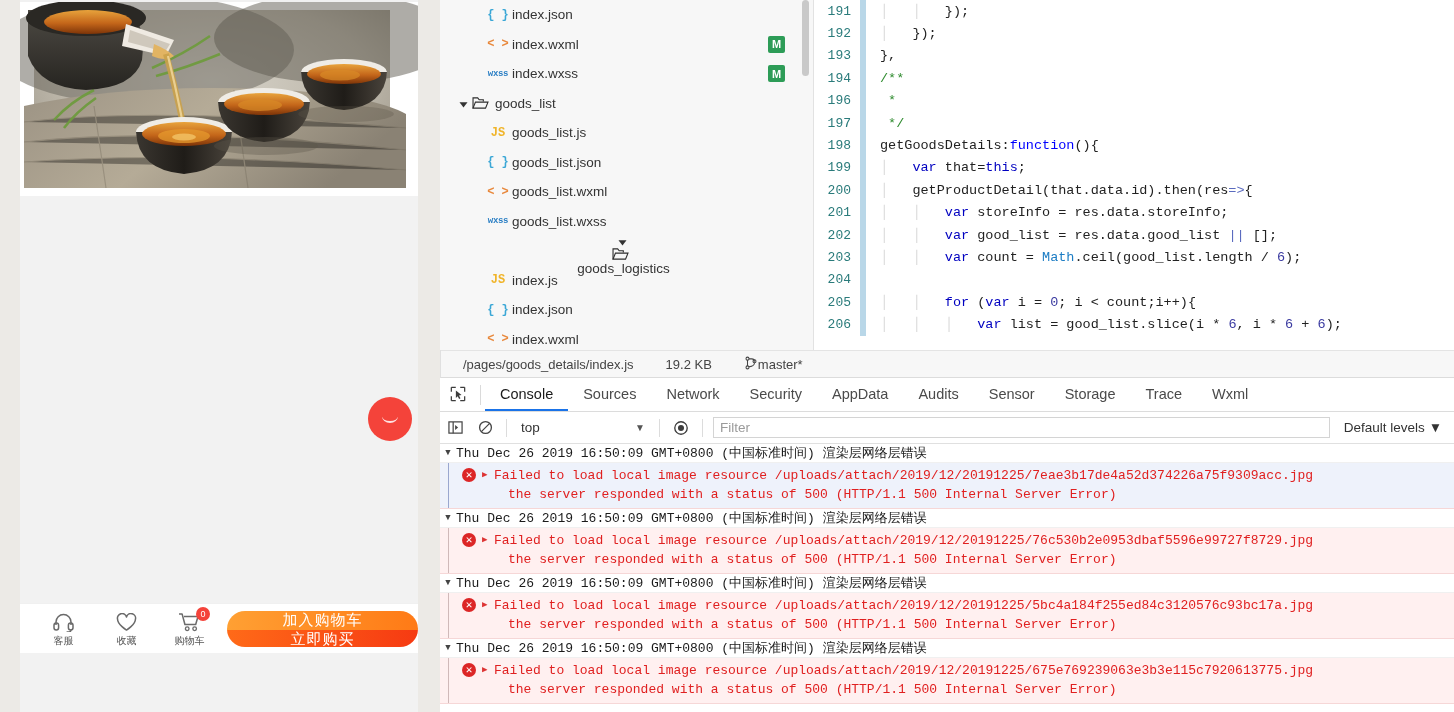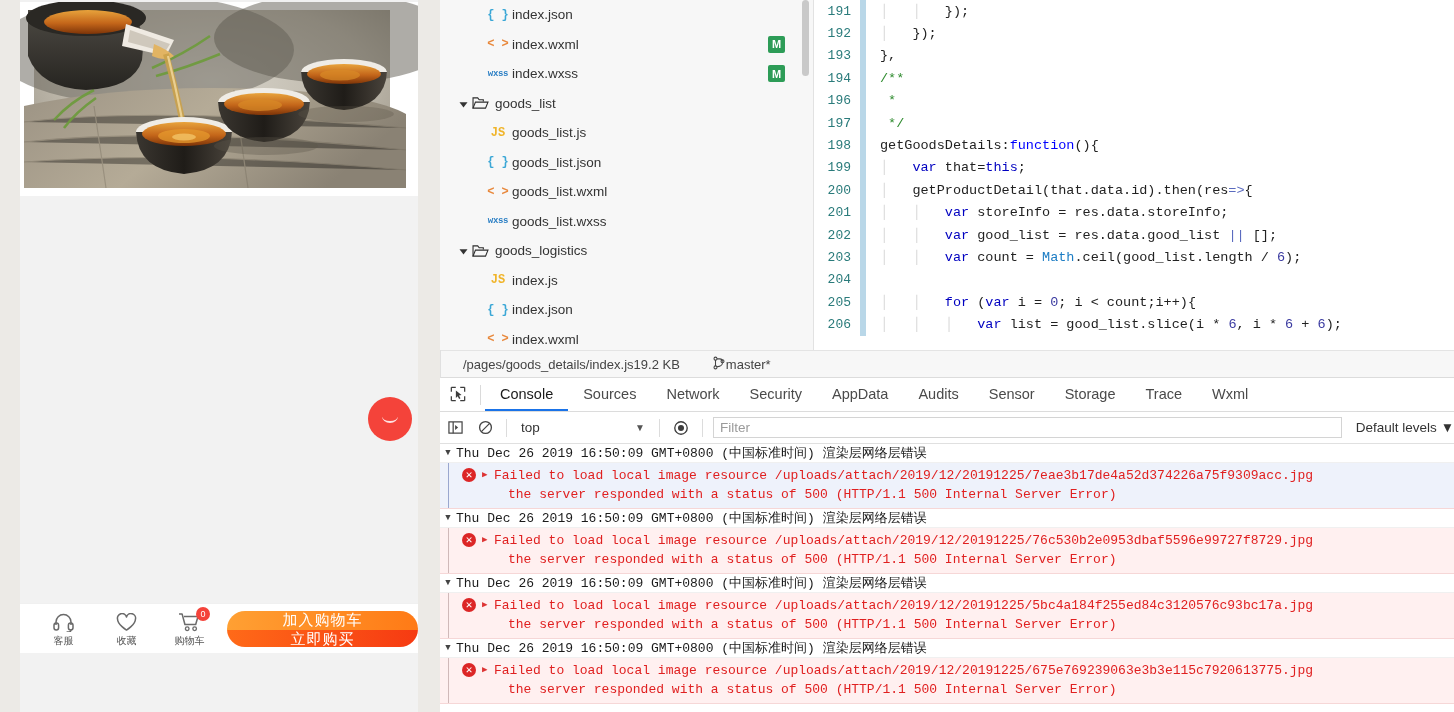--- a/index.html
+++ b/index.html
@@ -126,21 +126,21 @@
   .tk-op   { color: #5b6bbf; }
   .indent-guide { color: #d7d7d7; }
 
   .code-statusbar {
     position: absolute; left: 0; right: 0; top: 350px; height: 28px;
     background: #f7f7f7; border-top: 1px solid #e4e4e4; border-bottom: 1px solid #dcdcdc;
     display: flex; align-items: center; font-size: 13px; color: #444;
   }
   .csb-sep { width: 1px; height: 28px; background: #e0e0e0; margin-right: 0; }
   .csb-path { margin-left: 22px; }
-  .csb-size { }
+  .csb-size { margin-left: 32px; }
   .csb-branch { margin-left: 32px; display: flex; align-items: center; gap: 0; }
 
   
   .dt-tabs {
     position: absolute; left: 0; right: 0; top: 378px; height: 34px;
     background: #fff; display: flex; align-items: flex-end;
     border-bottom: 1px solid #dcdcdc;
   }
   .dt-inspect {
     width: 36px; height: 34px; display: flex; align-items: center; justify-content: center;
@@ -165,21 +165,21 @@
     width: 140px; height: 22px; display: flex; align-items: center;
     font-size: 13.5px; color: #333; cursor: pointer; position: relative; padding-left: 8px;
   }
   .ct-context .cdown { position: absolute; right: 8px; font-size: 10px; color: #555; }
   .ct-filter {
     flex: 1; height: 21px; border: 1px solid #d4d4d4; background: #fff; margin-left: 4px;
     font-size: 13.5px; padding: 0 6px; color: #333; outline: none;
     font-family: "Liberation Sans", sans-serif;
   }
   .ct-filter::placeholder { color: #9a9a9a; }
-  .ct-levels { font-size: 13.5px; color: #333; padding: 0 0 0 14px; cursor: pointer; white-space: nowrap; }
+  .ct-levels { font-size: 13.5px; color: #333; padding: 0 12px 0 14px; cursor: pointer; white-space: nowrap; }
 
   
   .console-log {
     position: absolute; left: 0; right: 0; top: 444px; bottom: 0;
     background: #fff; overflow: hidden;
     font-family: "Liberation Mono", monospace;
   }
   .grp-header {
     height: 19px; display: flex; align-items: center; font-size: 13px;
     color: #1b1b1b; border-bottom: 1px solid #f0f0f0; cursor: pointer;
@@ -383,21 +383,21 @@
               <span class="ft-label">goods_list.json</span>
             </div>
             <div class="ft-row" style="padding-left: 44px;">
               <span class="ft-icon wxml">&lt; &gt;</span>
               <span class="ft-label">goods_list.wxml</span>
             </div>
             <div class="ft-row" style="padding-left: 44px;">
               <span class="ft-icon wxss">wxss</span>
               <span class="ft-label">goods_list.wxss</span>
             </div>
-            <div class="ft-row" style="padding-left: 18px;">
+            <div class="ft-row" style="padding-left: 18px; flex-direction: column;">
               <span class="ft-arrow"><svg width="11" height="11" viewBox="0 0 11 11">
                   <path d="M1.5 3.3h8L5.5 8.4z" fill="#333"></path>
                 </svg></span>
               <svg class="folder-ico" viewBox="0 0 18 15">
                 <path d="M1 13V2h5l1.6 2H12v2" stroke="#2e2e2e" stroke-width="1.2" fill="none"></path>
                 <path d="M1 13l2.6-6.4H17L14.4 13z" stroke="#2e2e2e" stroke-width="1.2" fill="none"></path>
               </svg>
               <span class="ft-label">goods_logistics</span>
             </div>
             <div class="ft-row" style="padding-left: 44px;">

